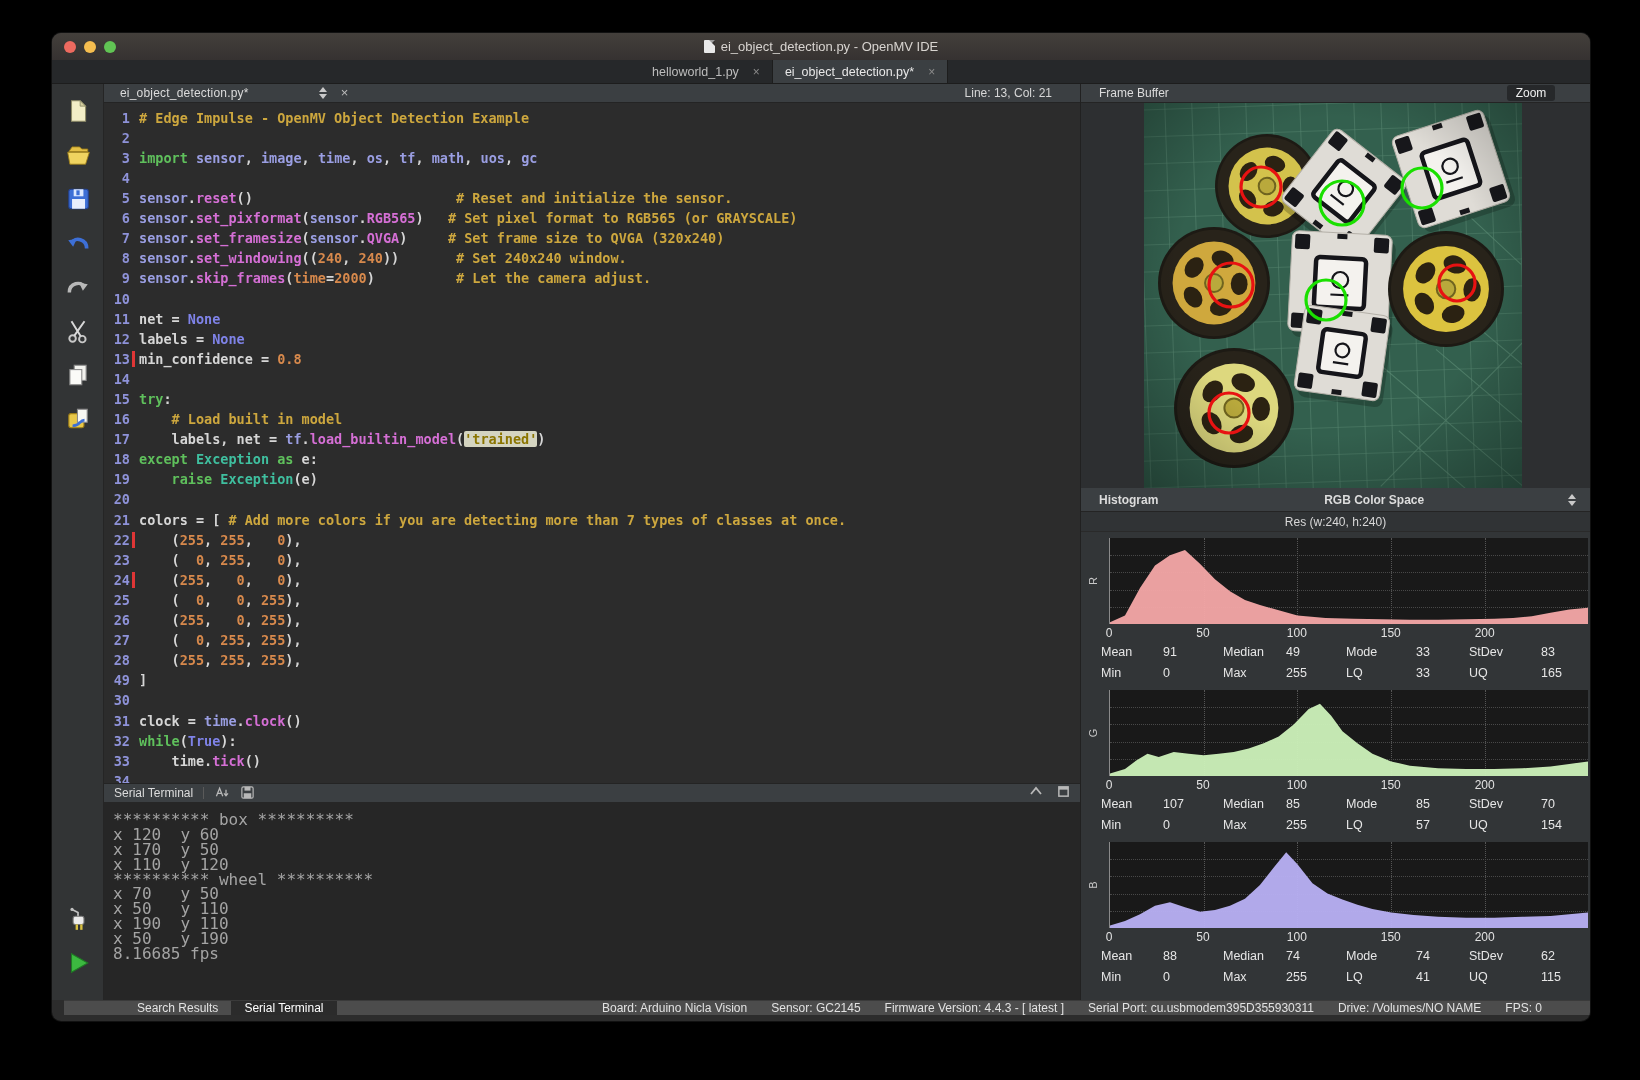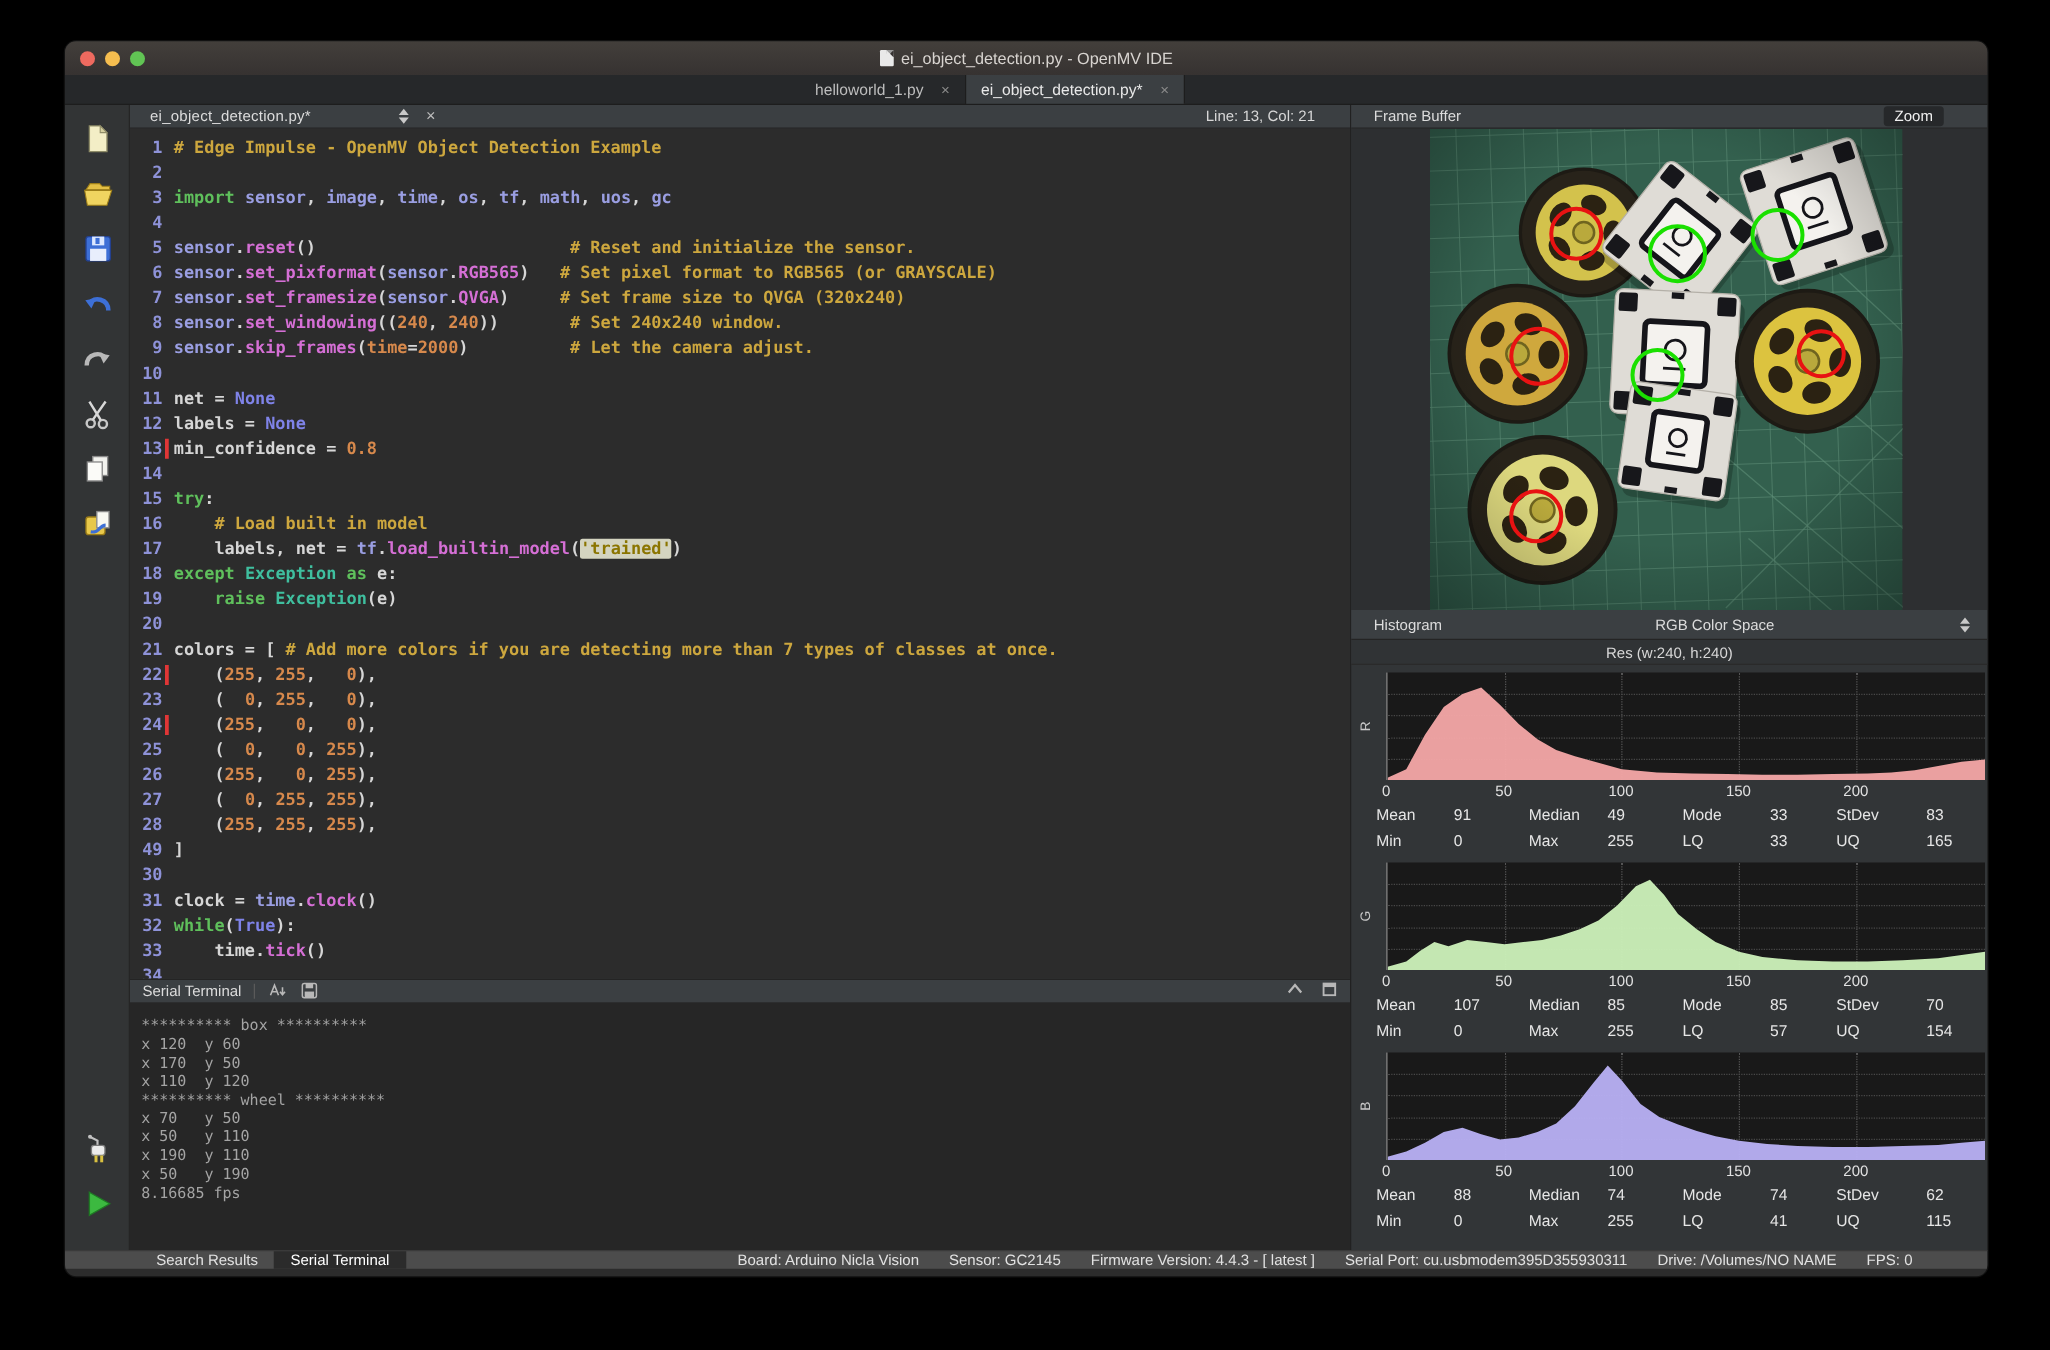--- a/index.html
+++ b/index.html
@@ -54,54 +54,54 @@
   .c-com{color:#cda73e;} .c-kw{color:#5fc05c;} .c-mod{color:#9a9ee2;} .c-fn{color:#d56fd5;}
   .c-num{color:#d7894c;} .c-const{color:#7f83e8;} .c-exc{color:#3fbf9f;} .c-pl{color:#d6d6d6;}
   .c-str{background:#d4d4c0;color:#8b7500;border-radius:2px;}
 
   .terminal-header{height:20px;background:#3b3f42;border-top:1px solid #242424;display:flex;align-items:center;
                    font-size:12px;color:#dcdcdc;padding:0 10px;box-sizing:border-box;}
   .th-sep{width:1px;height:12px;background:#5a5a5a;margin:0 10px;}
   .th-icon{display:flex;align-items:center;margin-right:10px;}
   .th-right{margin-left:auto;display:flex;gap:14px;align-items:center;}
   .terminal-body{height:190px;background:#262626;color:#a4a4a4;font-family:"DejaVu Sans Mono",monospace;
-                 font-size:12px;line-height:14.8px;padding:11px 0 0 9px;overflow:hidden;white-space:pre;}
+                 font-size:16px;line-height:14.8px;padding:11px 0 0 9px;overflow:hidden;white-space:pre;}
 
   
   .right-panel{width:510px;background:#323537;border-left:1px solid #212121;box-sizing:border-box;
                display:flex;flex-direction:column;}
   .panel-header{height:19px;background:#3b3f42;display:flex;align-items:center;font-size:12px;color:#dcdcdc;
                 padding:0 0 0 18px;border-bottom:1px solid #242424;box-sizing:border-box;flex:none;}
   .fb-buttons{margin-left:auto;display:flex;align-items:center;padding-right:30px;flex-direction:column;}
   .fb-btn{padding:1px 9px;border-radius:3px;color:#d8d8d8;}
   .fb-btn.active{background:#26282a;color:#f0f0f0;}
   .fb-area{height:385px;position:relative;background:#2d2f31;flex:none;overflow:hidden;}
   .fb-area svg{position:absolute;left:63px;top:0;}
 
-  .hist-header{height:24px;}
+  .hist-header{height:24px;font-weight:bold;}
   .combo{flex:1;display:flex;align-items:center;justify-content:center;position:relative;height:100%;}
   .combo .updown{position:absolute;right:14px;margin-left:0;}
   .res-row{height:20px;background:#303335;display:flex;align-items:center;justify-content:center;
            color:#d8d8d8;font-size:12px;flex:none;border-bottom:1px solid #2a2a2a;box-sizing:border-box;}
 
   .hist-block{margin-top:6px;flex:none;}
   .plot-row{position:relative;margin:0 2px 0 28px;height:86px;}
   .ch-label{position:absolute;left:-20px;top:50%;transform:translate(0,-50%) rotate(-90deg);color:#c8c8c8;font-size:11px;}
   .hist-plot{position:absolute;inset:0;background:#191919;border-left:1px solid #8a8a8a;overflow:hidden;}
   .vgrid{position:absolute;top:0;bottom:0;width:0;border-left:1px dotted #555;}
   .hgrid{position:absolute;left:0;right:0;height:0;border-top:1px dotted #484848;}
   .hist-plot svg{position:absolute;inset:0;width:100%;height:100%;}
   .hist-axis{position:relative;height:18px;margin:0 2px 0 28px;font-size:12px;color:#e2e2e2;}
   .hist-axis span{position:absolute;top:2px;transform:translateX(-50%);}
   .hist-stats{display:grid;grid-template-columns:62px 60px 63px 60px 70px 53px 72px auto;
               padding-left:20px;font-size:12.5px;color:#e6e6e6;line-height:21px;}
 
   
   .statusbar{height:15px;background:#4c4c4c;display:flex;align-items:flex-end;position:relative;
-             font-size:12px;color:#e2e2e2;border-top:1px solid #3a3a3a;box-sizing:border-box;}
+             font-size:12px;color:#e2e2e2;border-top:1px solid #3a3a3a;box-sizing:border-box;margin-left:12px;}
   .sb-tabs{display:flex;margin-left:60px;}
   .sb-tab{display:flex;align-items:center;padding:0 13px;}
   .sb-tab.active{background:#2b2b2b;color:#fff;}
   .sb-items{position:absolute;left:538px;top:0;height:100%;display:flex;align-items:center;gap:24px;white-space:nowrap;}
 </style>
 </head>
 <body>
 
 <div class="screen">
   <div class="window">

